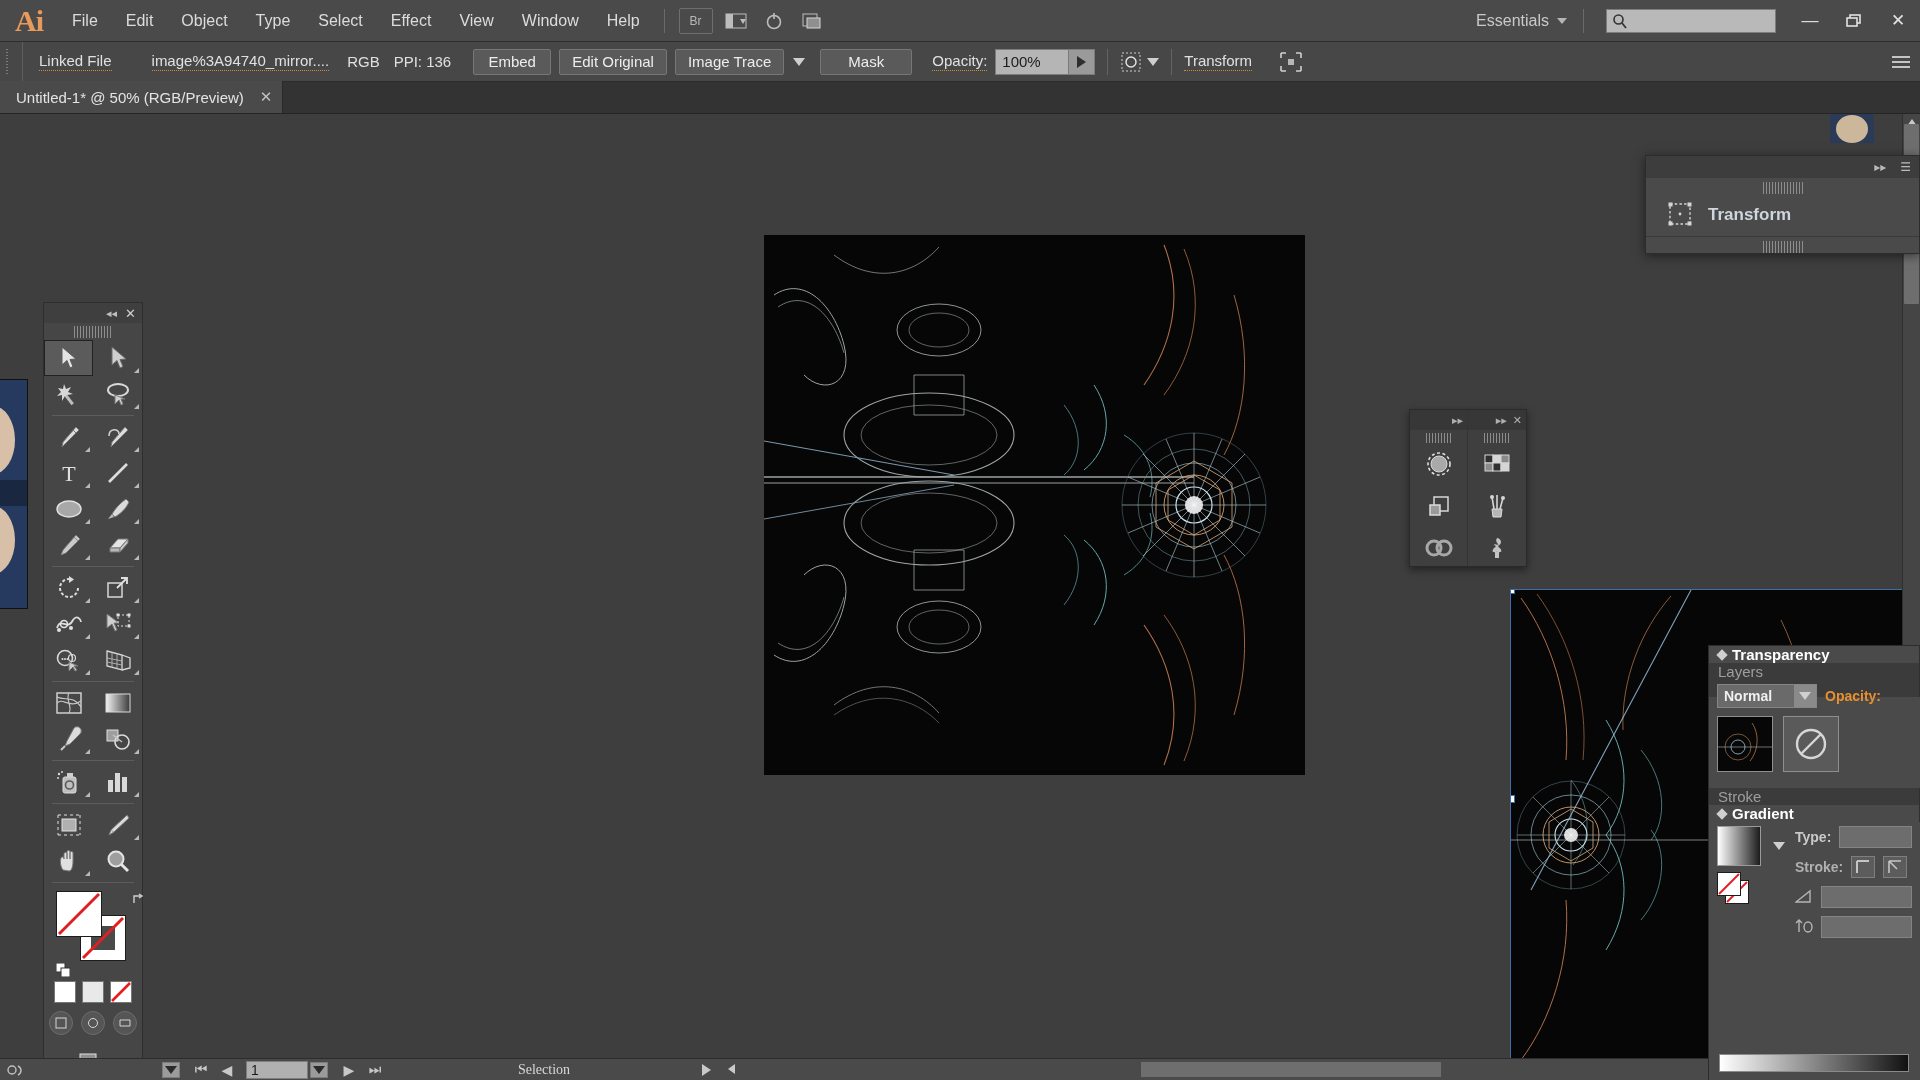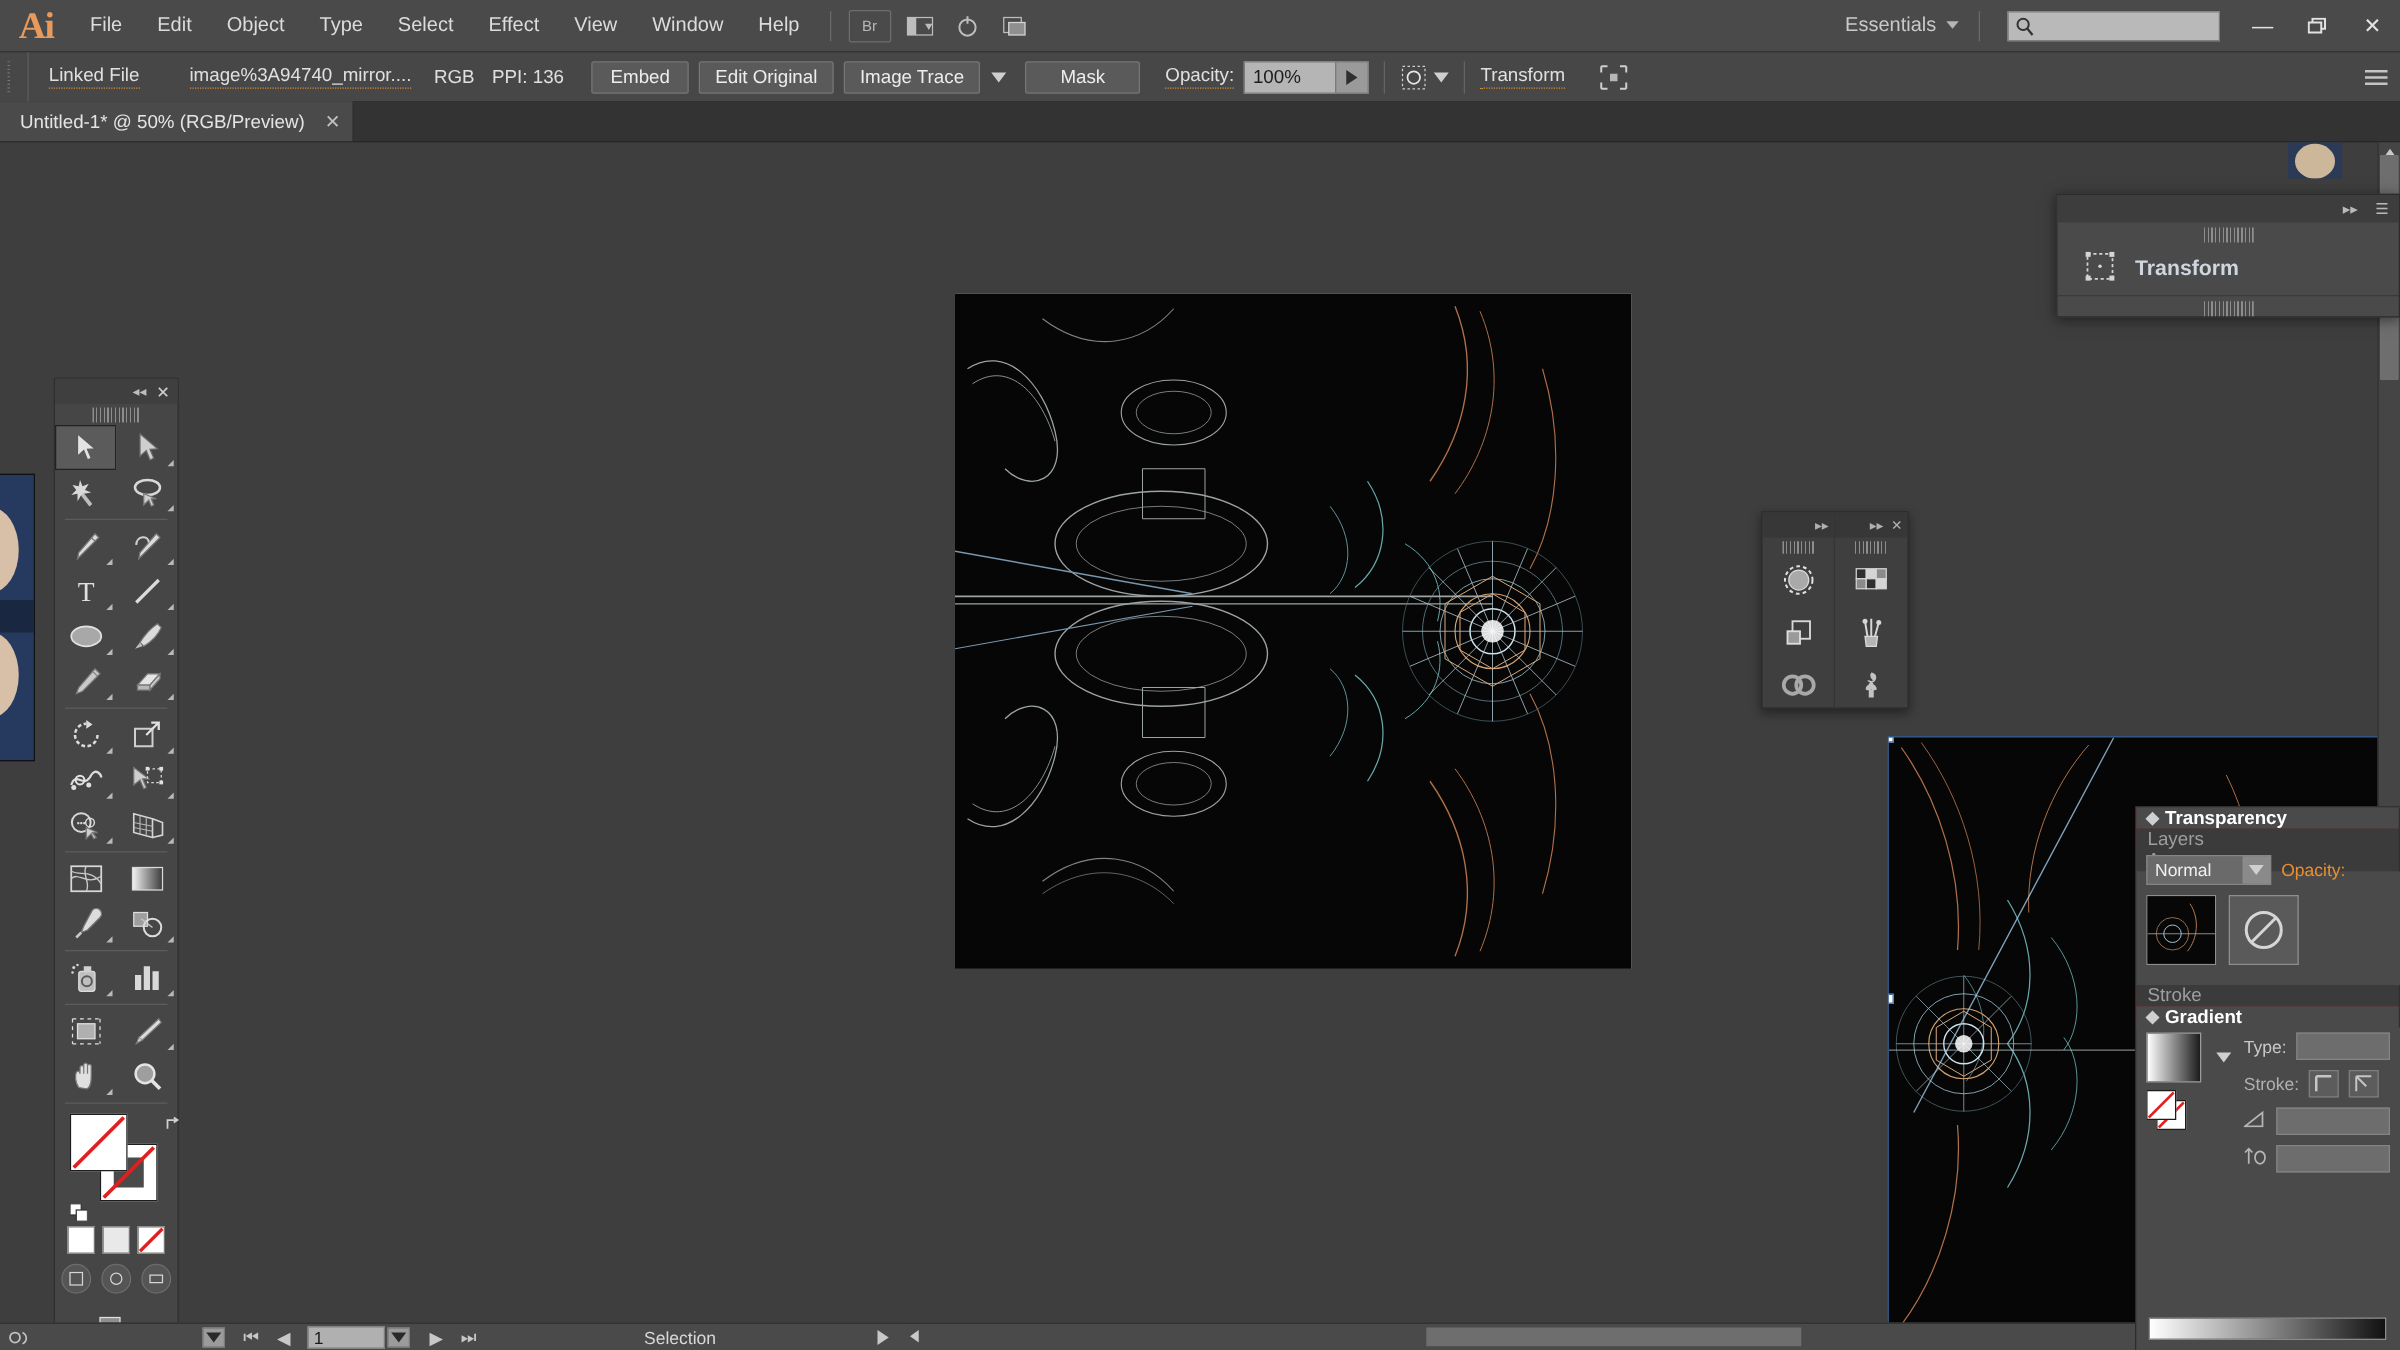--- a/index.html
+++ b/index.html
@@ -113,21 +113,21 @@
   .md-ic{height:42px;display:flex;align-items:center;justify-content:center;}
   
   #rightdock{ position:absolute; right:0; top:645px; width:212px; height:435px;
     background:#4a4a4a; border-left:1px solid #2c2c2c; border-top:1px solid #2c2c2c; z-index:35;}
   .dock-tabs{ display:flex; height:30px; background:#7f1d1d; align-items:stretch;flex-direction:column;}
   .dock-tab{ display:flex;align-items:center;padding:0 9px;font-size:15px;color:#9e9e9e;
      background:#3b3b3b;border-right:1px solid #303030;}
   .dock-tab.active{ background:#4a4a4a;color:#ffffff;font-weight:bold;}
   .diamond{ display:inline-block;width:8px;height:8px;background:#cfcfcf;
      transform:rotate(45deg);margin-right:6px;}
-  .dock-body{ padding:8px;}
+  .dock-body{ padding:8px;font-weight:bold;}
   .row{ display:flex;align-items:center;gap:8px;margin-bottom:8px;}
   .select{ height:24px;width:100px;background:#6a6a6a;border:1px solid #858585;
      display:flex;align-items:center;padding-left:6px;color:#f0f0f0;font-size:14px;}
   .select .dd{margin-left:auto;width:22px;height:22px;background:#8a8a8a;
      display:flex;align-items:center;justify-content:center;}
   .thumbrow{display:flex;gap:10px;margin-top:6px;}
   .thumb{width:56px;height:56px;border:1px solid #8e8e8e;background:#0b0b0b;}
   .thumb2{width:56px;height:56px;border:1px solid #8e8e8e;background:#5a5a5a;
     display:flex;align-items:center;justify-content:center;}
   .fld{height:22px;background:#6d6d6d;border:1px solid #848484;flex:1;}
@@ -895,21 +895,21 @@
   <div class="sb-field">1</div>
   <div class="sb-cell" style="width:22px;justify-content:center;">
     <span style="width:18px;height:16px;background:#9b9b9b;border:1px solid #7c7c7c;display:flex;align-items:center;justify-content:center;">
         <span class="tri-d" style="border-top-color:#2a2a2a;"></span>
       </span>
   </div>
   <div class="sb-cell" style="gap:8px;padding:0 10px;">
     <span class="sb-btn">▶</span>
     <span class="sb-btn">⏭</span>
   </div>
-  <div class="sb-cell" style="width:300px;justify-content:center;">Selection</div>
+  <div class="sb-cell" style="width:300px;justify-content:center;font-family:Liberation Serif, serif;">Selection</div>
   <div class="sb-cell" style="width:24px;justify-content:center;">
     <span class="tri-r" style="border-left-color:#c8c8c8;"></span>
   </div>
   <div id="hscroll">
     <div style="position:absolute;left:0;top:1px;width:18px;height:15px;background:#4a4a4a;display:flex;align-items:center;justify-content:center;">
       <span style="width:0;height:0;border-top:5px solid transparent;border-bottom:5px solid transparent;border-right:7px solid #c9c9c9;"></span>
     </div>
     <div id="hthumb"></div>
   </div>
 </div>

